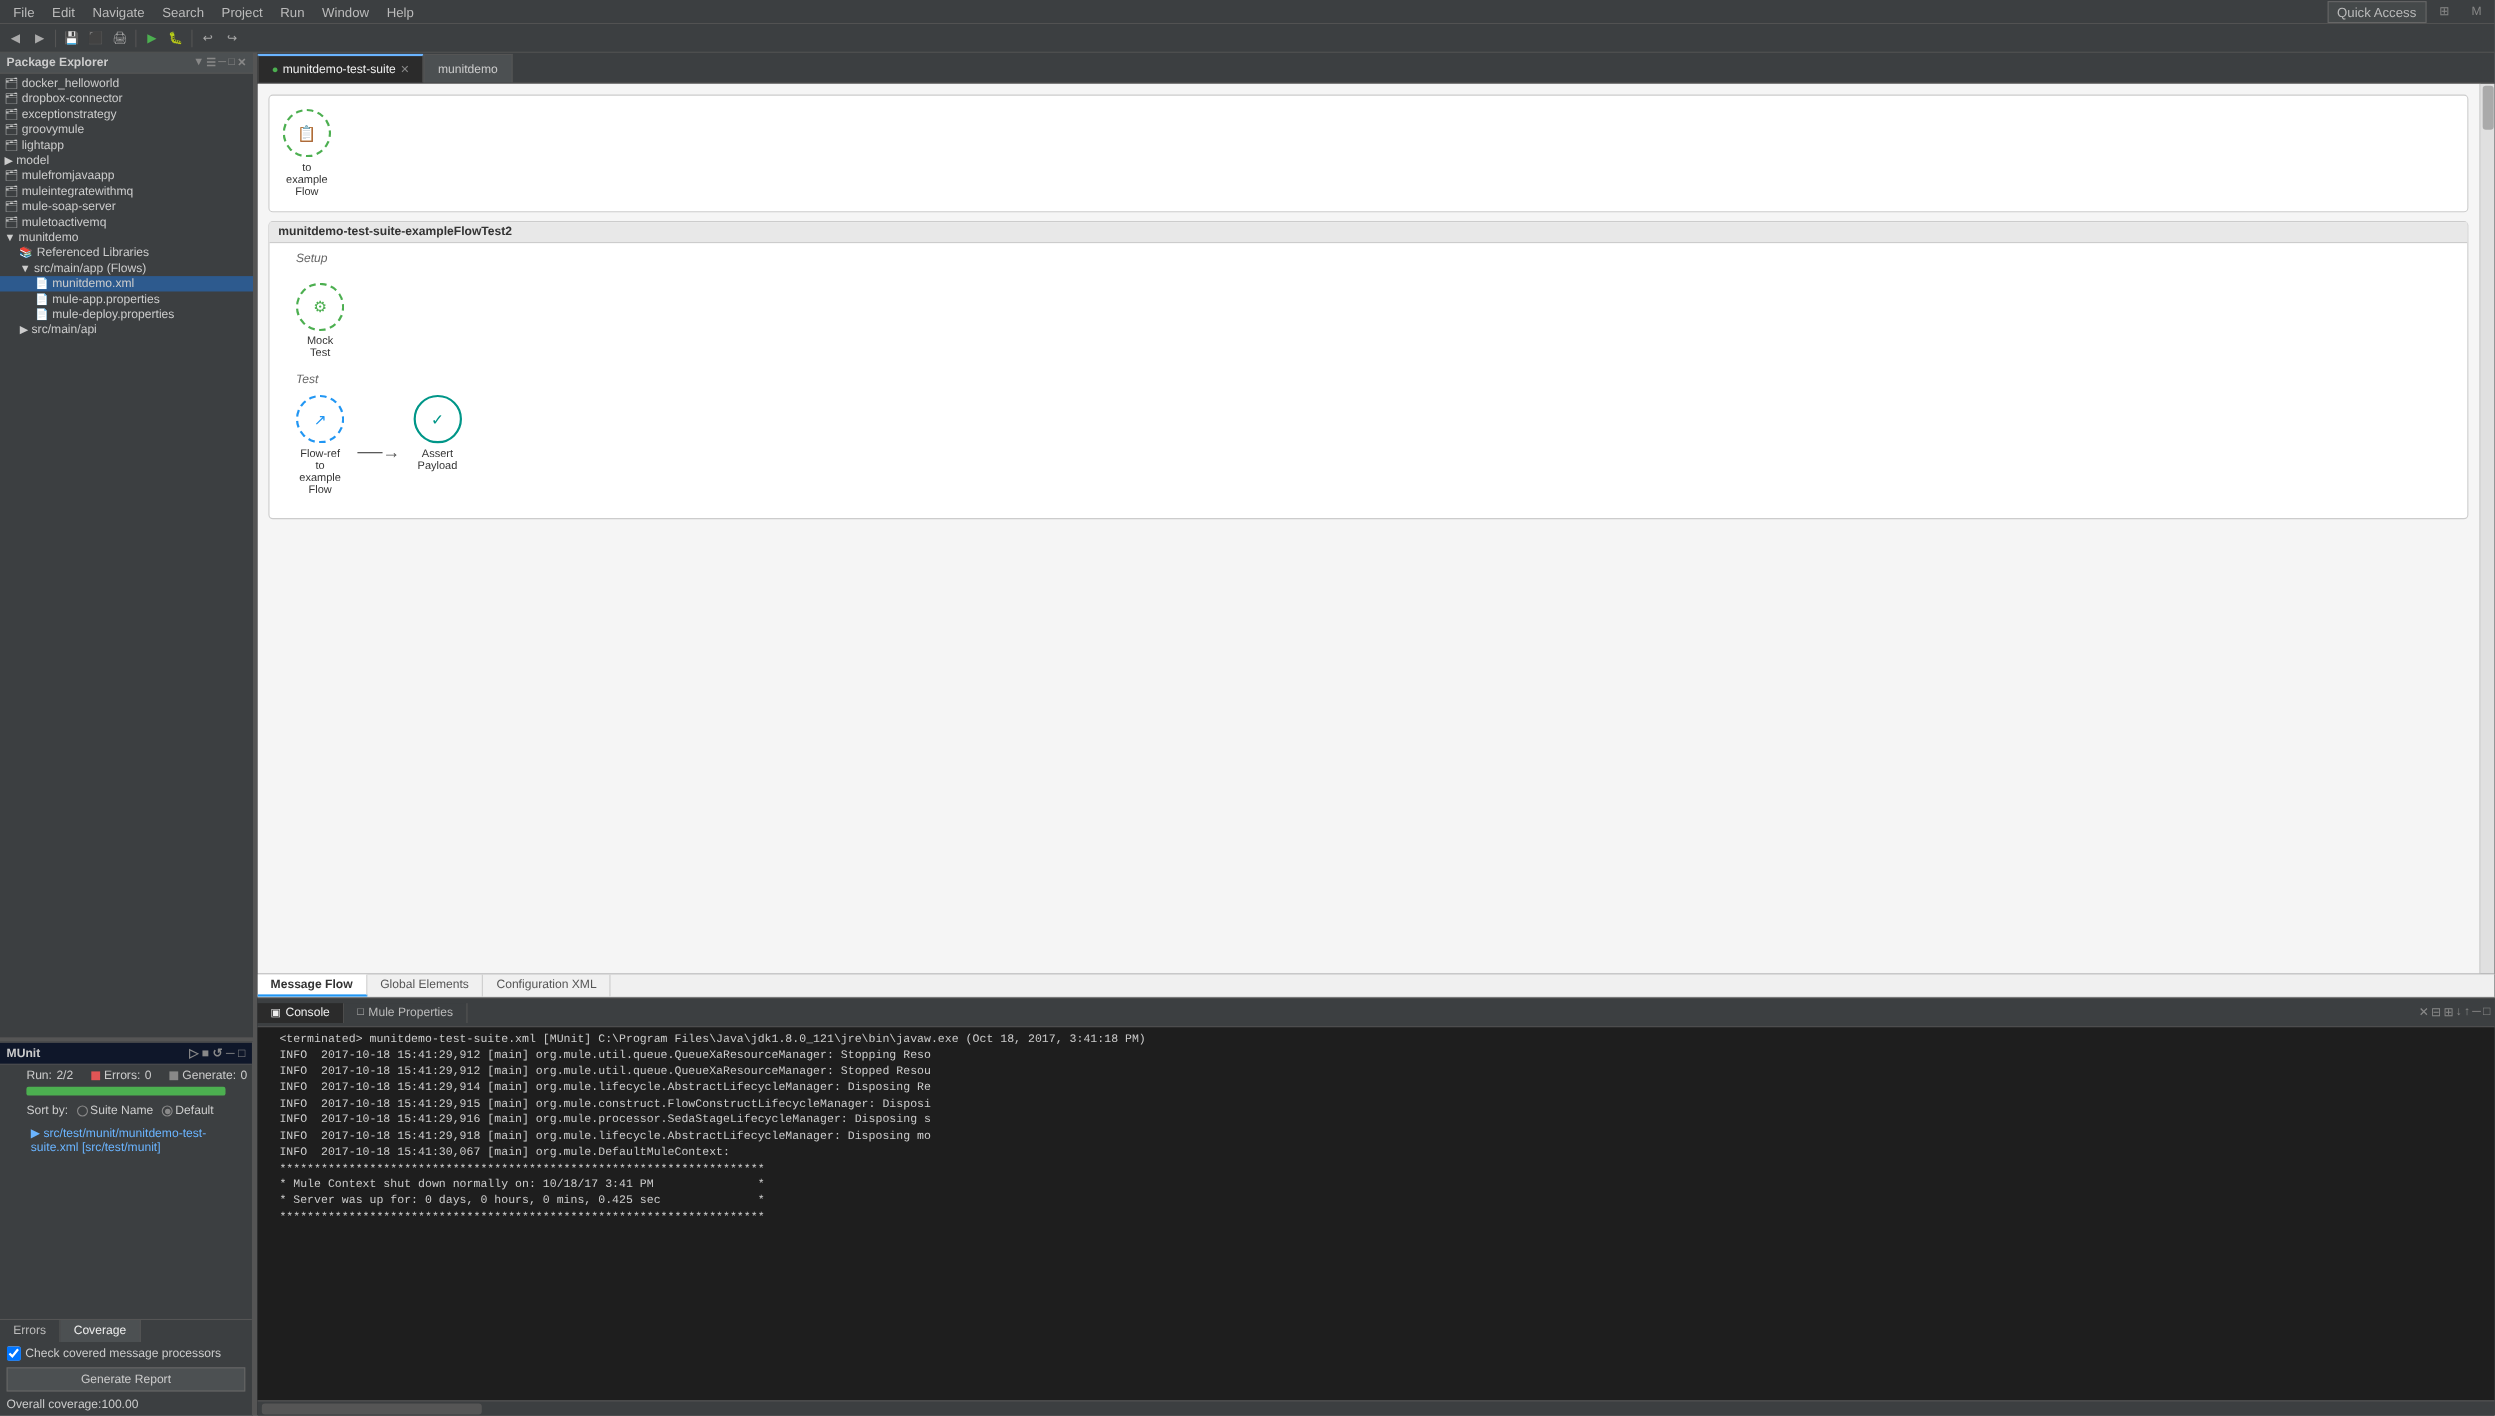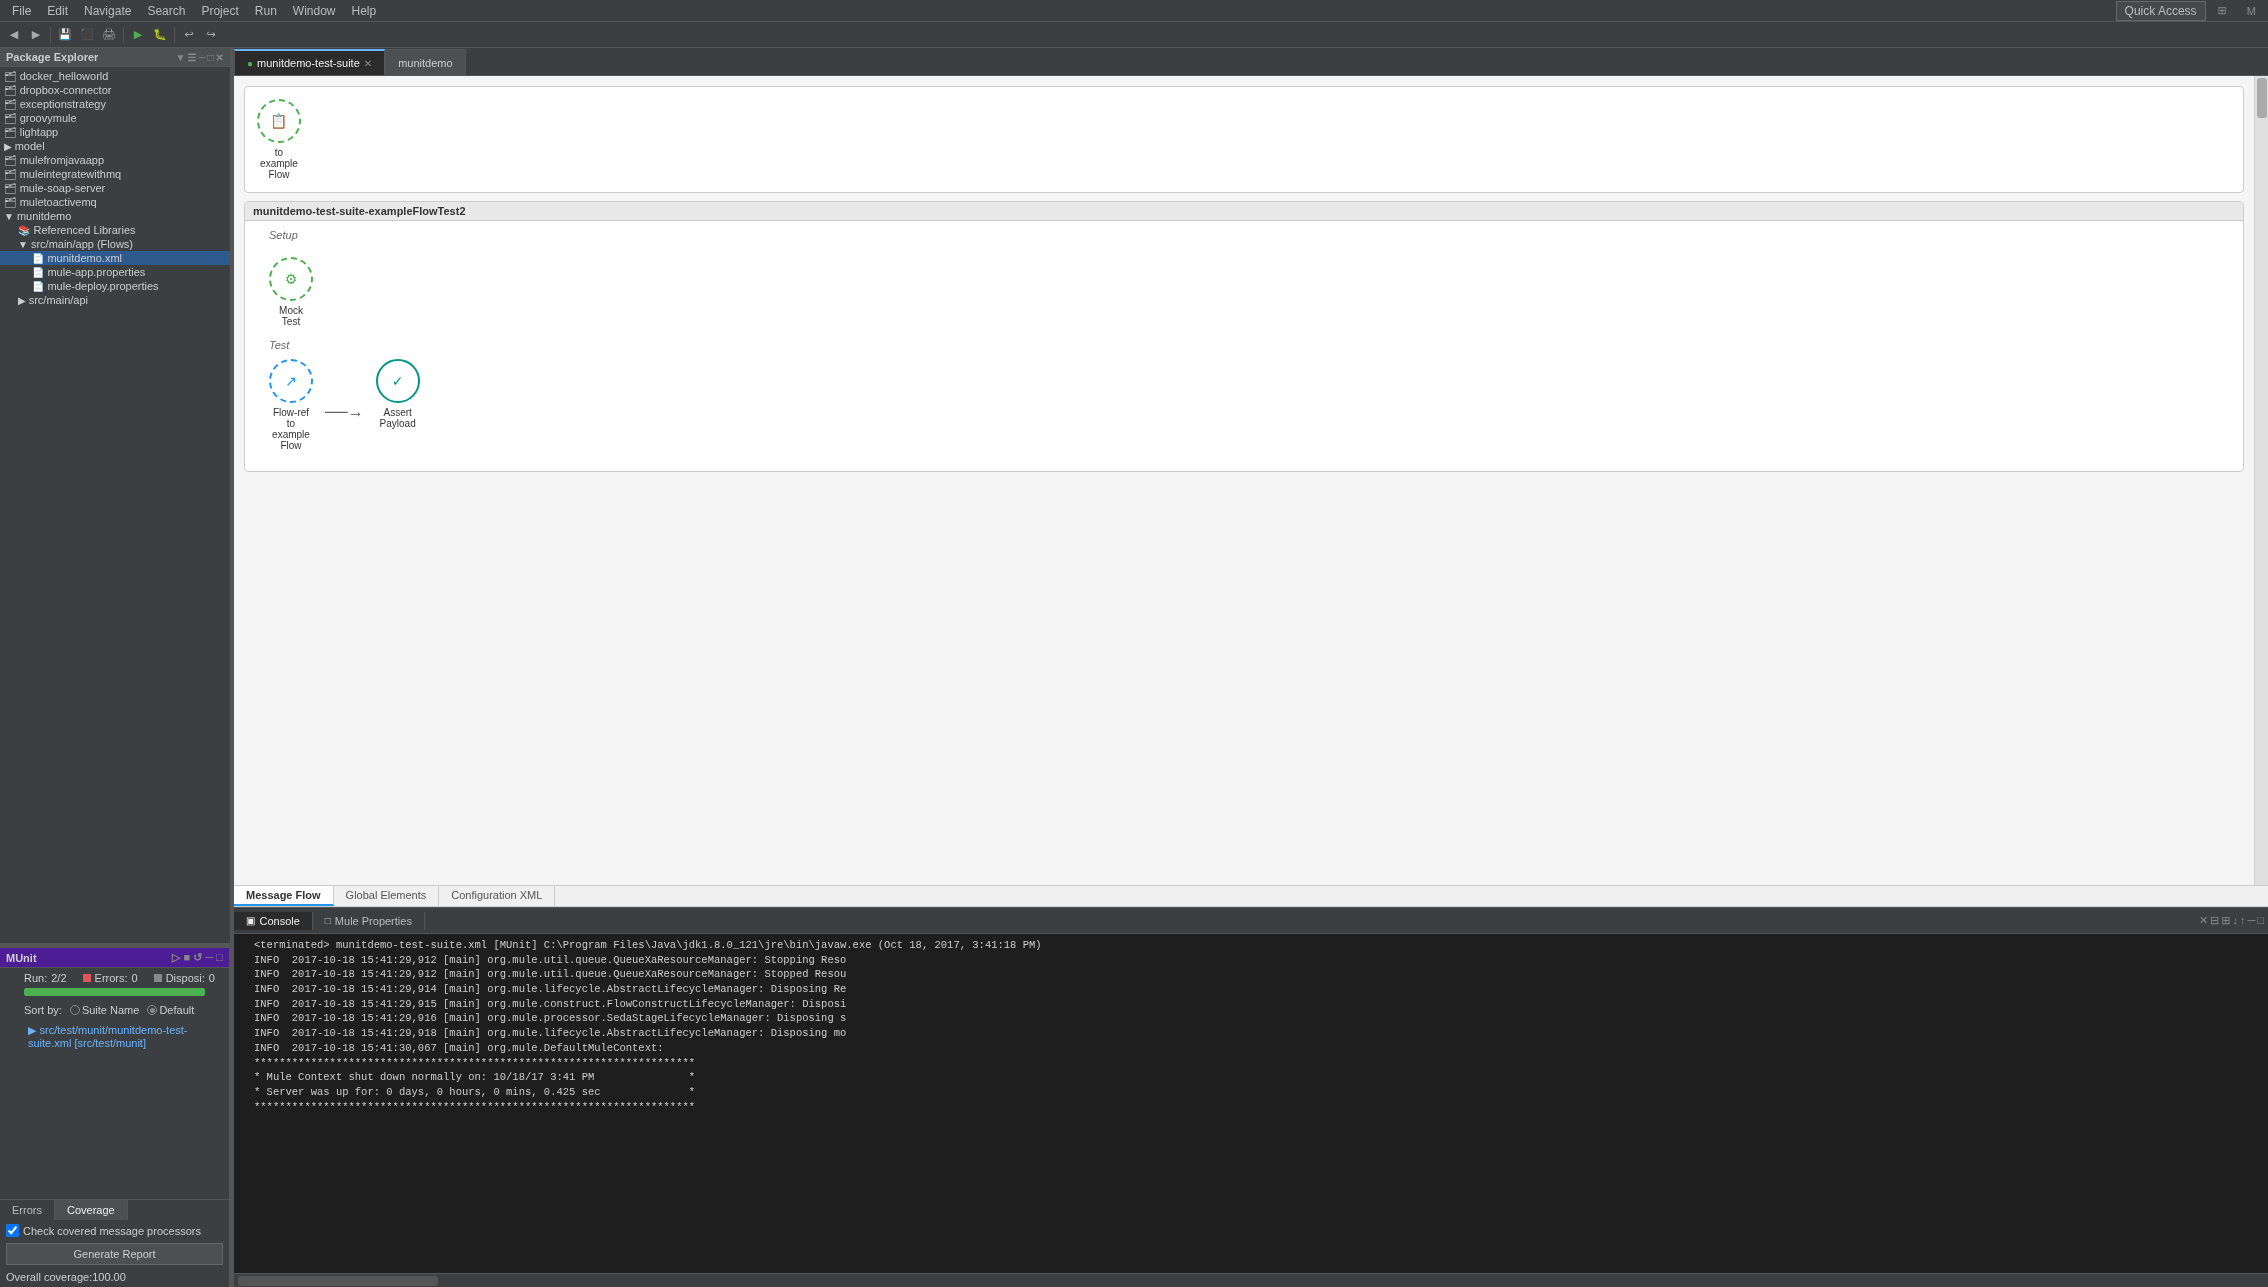--- a/index.html
+++ b/index.html
@@ -104,21 +104,21 @@
     
     .bottom-left-panel {
       background: #3c3f41;
       border-right: 1px solid #555;
       border-top: 1px solid #555;
       display: flex;
       flex-direction: column;
       height: 340px;
     }
     .munit-title-bar {
-      background: #4c1d95;
+      background: #0f172a;
       padding: 3px 6px;
       font-size: 11px;
       font-weight: bold;
       color: #ccc;
       display: flex;
       align-items: center;
       justify-content: space-between;
       border-bottom: 1px solid #555;
     }
     .munit-content { padding: 4px 24px; flex: 1; overflow: auto; }
@@ -512,21 +512,21 @@
             <span>Run:</span>
             <span>2/2</span>
           </div>
           <div class="run-label">
             <div class="error-dot"></div>
             <span>Errors:</span>
             <span>0</span>
           </div>
           <div class="run-label">
             <div class="fail-dot"></div>
-            <span>Disposi:</span>
+            <span>Generate:</span>
             <span>0</span>
           </div>
         </div>
         <div class="progress-bar"></div>
         <div class="sort-row">
           <span>Sort by:</span>
           <div class="radio-group">
             <div class="radio-opt">
               <div class="radio-circle"></div>
               <span>Suite Name</span>

